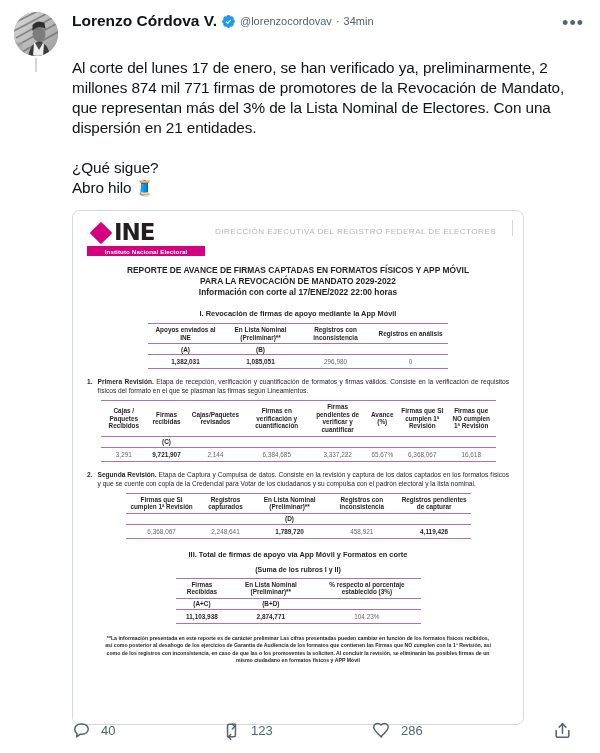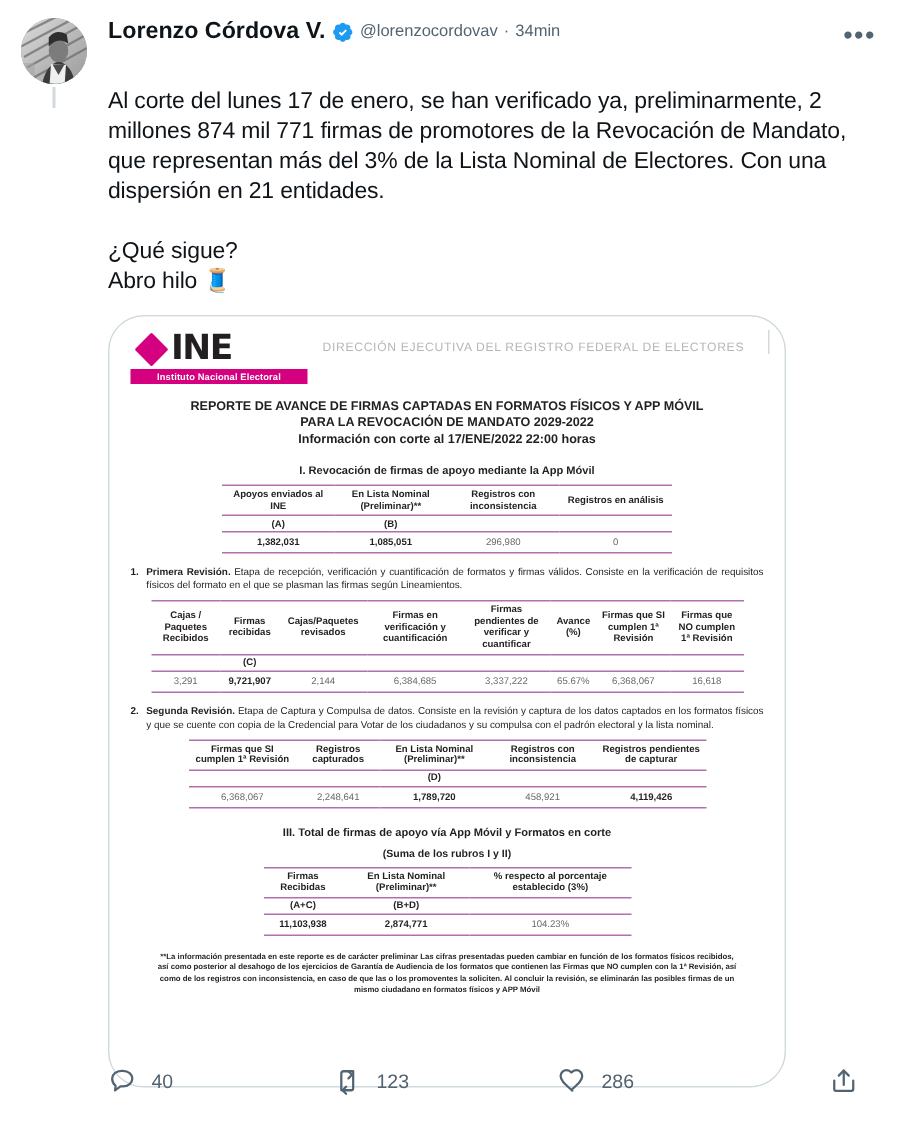--- a/index.html
+++ b/index.html
@@ -55,21 +55,21 @@
     margin-left:58px; margin-top:2px;
     font-size:15.3px; line-height:20px; color:#0f1419;
     white-space:pre-wrap;
     letter-spacing:-0.1px;
   }
 
   
   .card {
     margin-left:58px; margin-top:12px;
     width:452px; height:515px;
-    border:1px solid #cfd9de; border-radius:24px;
+    border:1px solid #cfd9de; border-radius:8px;
     overflow:hidden; background:#ffffff;
   }
   .doc { width:100%; height:100%; padding:9px 14px 6px 14px; background:#fff; }
 
   
   .ine-top { display:flex; align-items:flex-start; border-bottom:0; }
   .ine-logo { width:118px; flex:0 0 118px; }
   .ine-logo-row { display:flex; align-items:center; height:25px; }
   .ine-diamond {
     width:16px; height:16px; background:#d5007f;
@@ -140,21 +140,21 @@
   .t4 { width:245px; }
 
   .footnote {
     margin-top:11px; text-align:center; font-weight:bold;
     font-size:5.2px; line-height:7.4px; color:#231f20;
     padding:0 18px;
   }
 
   
   .actions {
-    position:absolute; left:72px; right:18px; bottom:10px; height:46px;
+    position:absolute; left:72px; right:18px; bottom:0; height:46px;
     display:flex; align-items:center;
   }
   .act { display:flex; align-items:center; color:#536471; cursor:pointer; }
   .act .ico { width:19px; height:19px; display:block; }
   .act .cnt { font-size:13px; margin-left:10px; color:#536471; }
   .act-reply { width:150px; }
   .act-rt { width:150px; }
   .act-like { width:150px; }
   .act-share { margin-left:auto; }
 </style>

